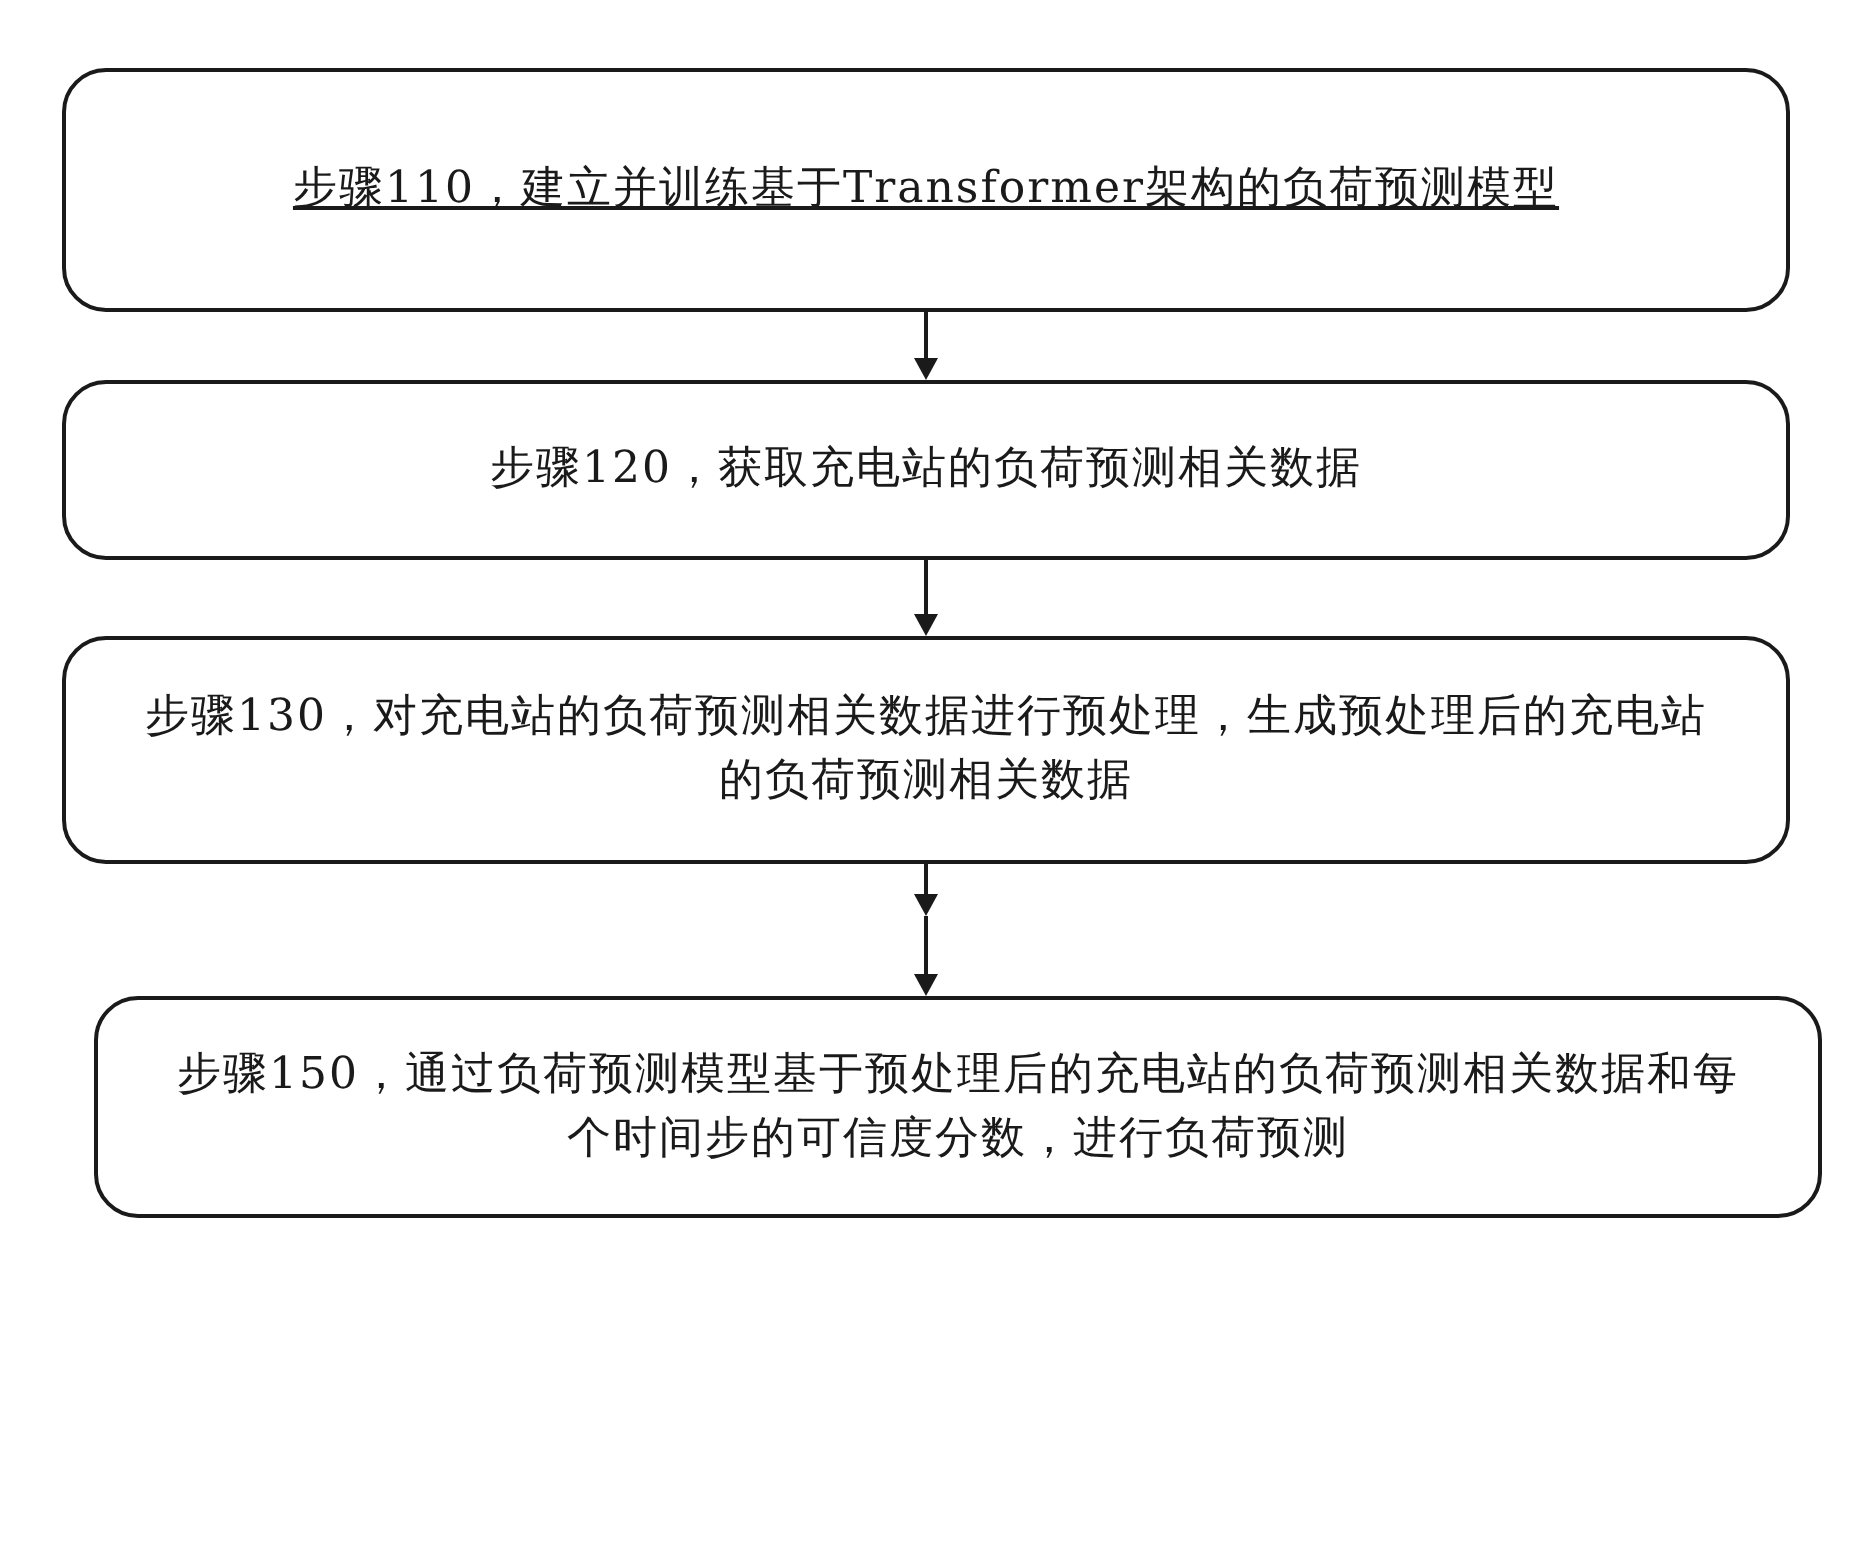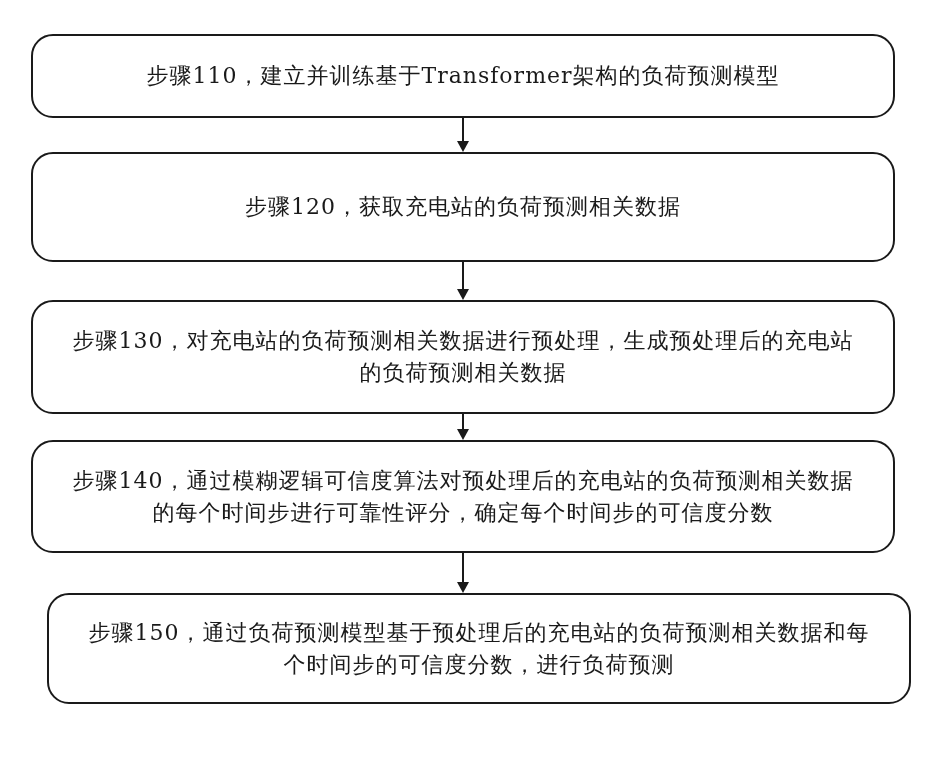--- a/index.html
+++ b/index.html
@@ -27,22 +27,22 @@
     box-sizing: border-box;
     width: 864px;
     border: 2px solid #1a1a1a;
     border-radius: 22px;
     display: flex;
     align-items: center;
     justify-content: center;
     padding: 8px 34px;
     background: #ffffff;
   }
-  .step-box.h1 { height: 84px; }
-  .step-box.h2 { height: 110px; }
+  .step-box.h1 { height: 122px; text-decoration: underline; }
+  .step-box.h2 { height: 90px; }
   .step-box.h3 { height: 114px; }
   .step-box.h4 { height: 113px; }
   .step-box.h5 { height: 111px; margin-left: 32px; }
   .step-text {
     font-size: 22px;
     line-height: 1.45;
     text-align: center;
     letter-spacing: 1px;
     color: #1a1a1a;
   }
@@ -94,23 +94,20 @@
 
   <div class="step-box h3">
     <span class="step-text">步骤130，对充电站的负荷预测相关数据进行预处理，生成预处理后的充电站的负荷预测相关数据</span>
   </div>
 
   <div class="arrow a3">
     <div class="stem"></div>
     <div class="head"></div>
   </div>
 
-  <div class="step-box h4">
-    <span class="step-text">步骤140，通过模糊逻辑可信度算法对预处理后的充电站的负荷预测相关数据的每个时间步进行可靠性评分，确定每个时间步的可信度分数</span>
-  </div>
 
   <div class="arrow a4">
     <div class="stem"></div>
     <div class="head"></div>
   </div>
 
   <div class="step-box h5">
     <span class="step-text">步骤150，通过负荷预测模型基于预处理后的充电站的负荷预测相关数据和每个时间步的可信度分数，进行负荷预测</span>
   </div>
 

